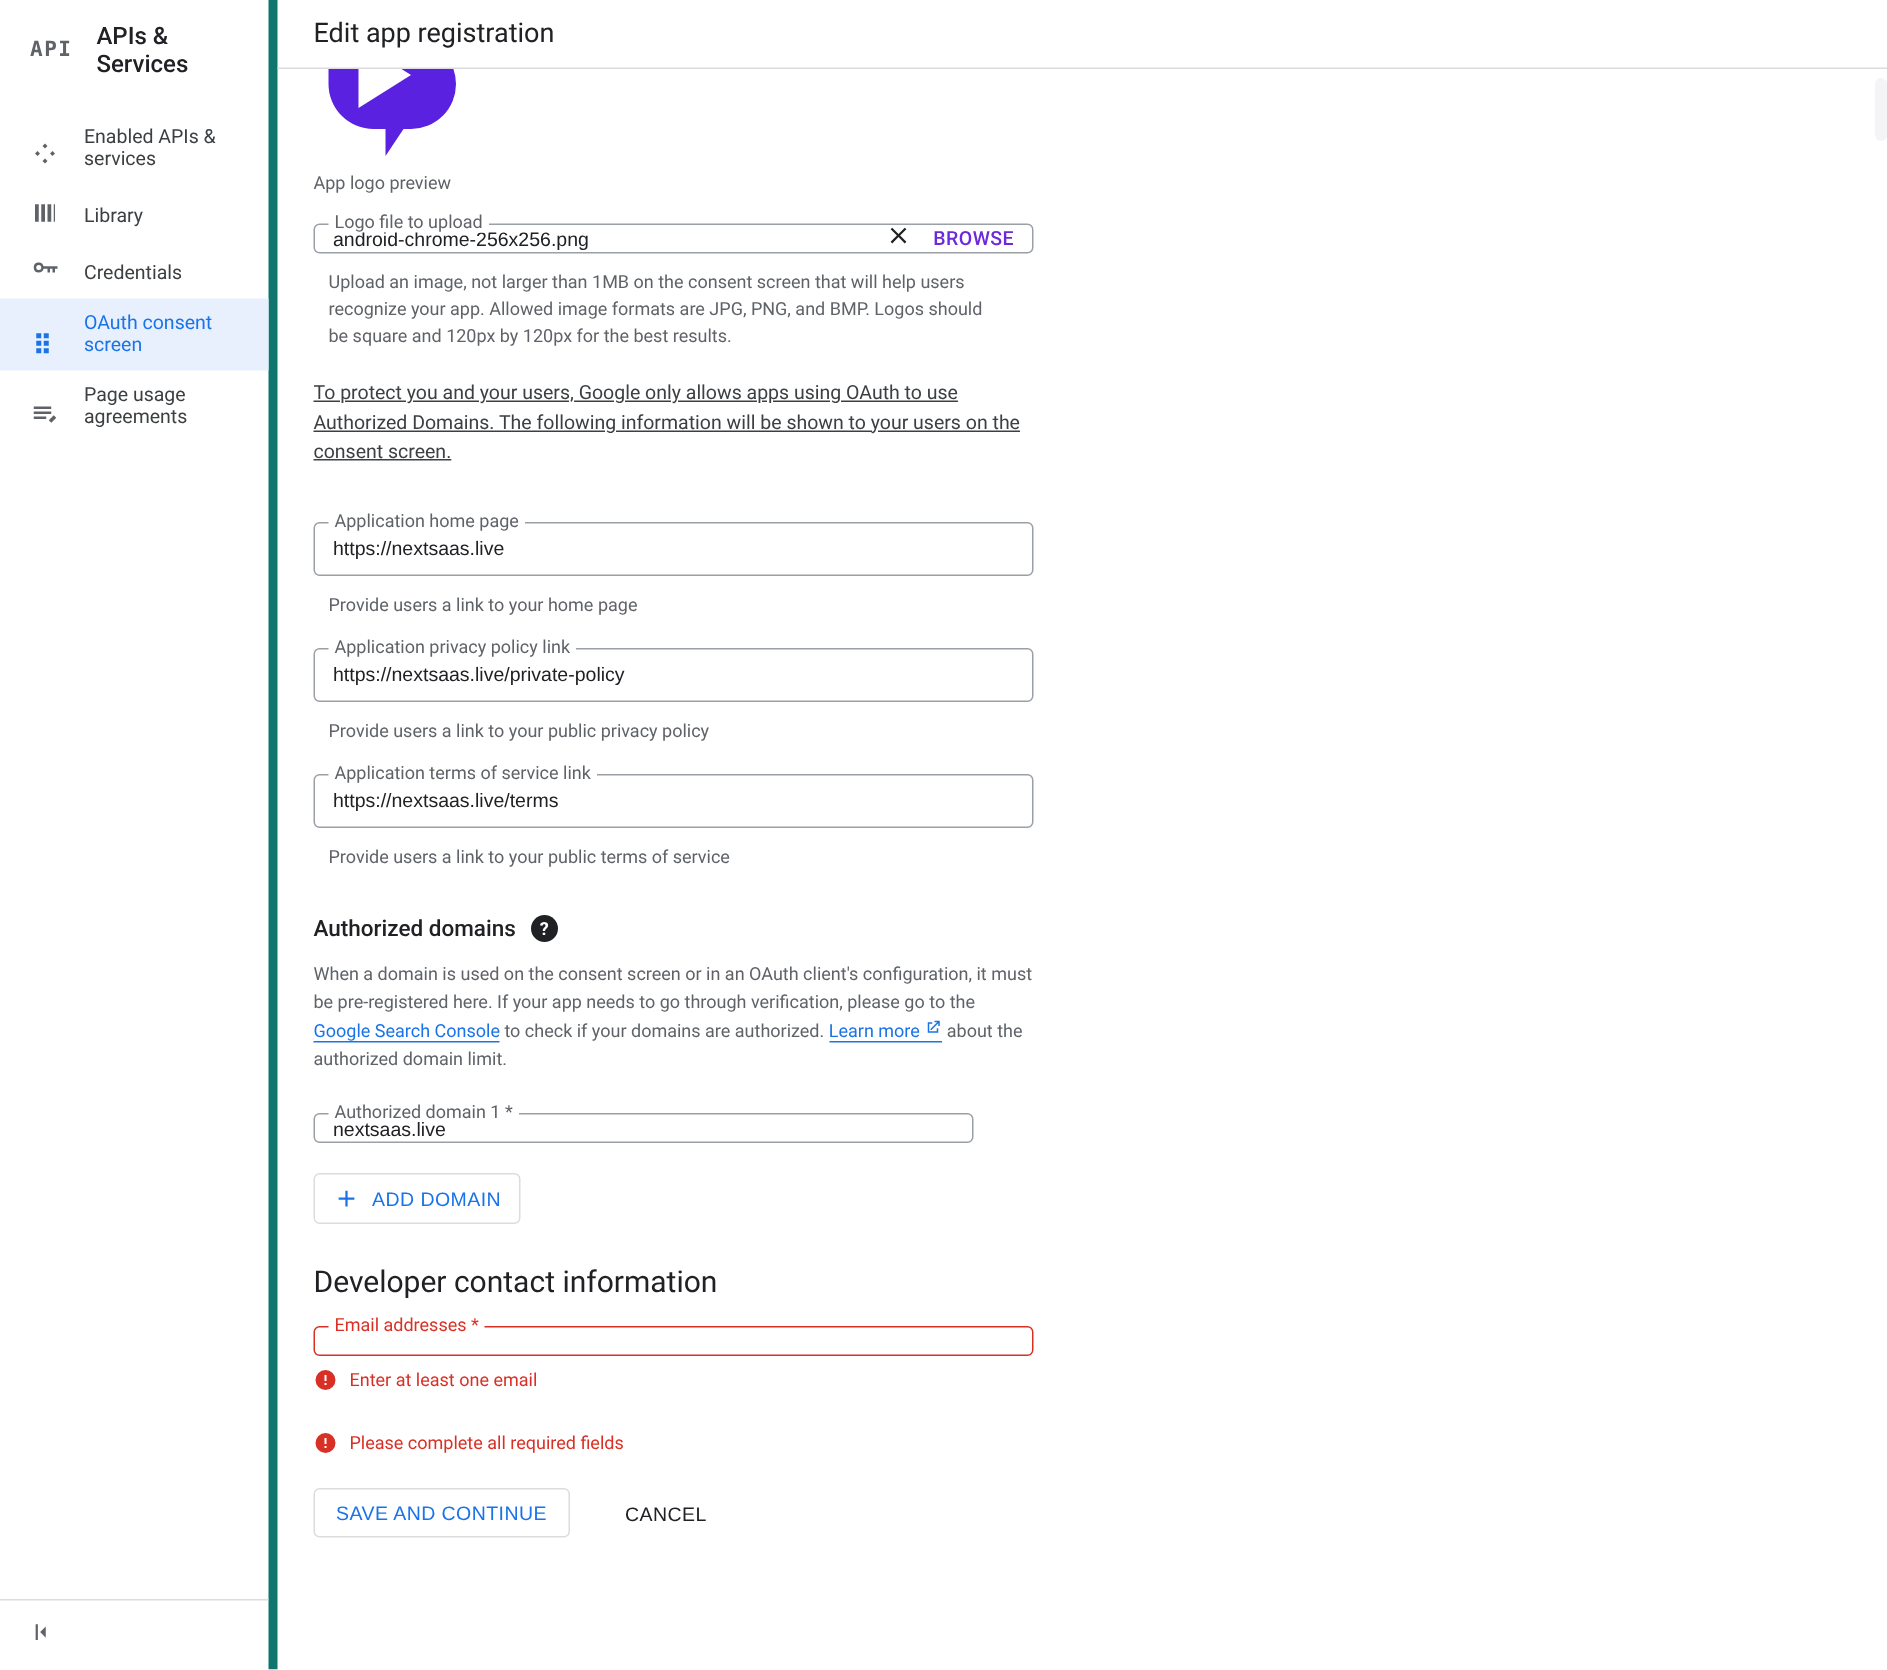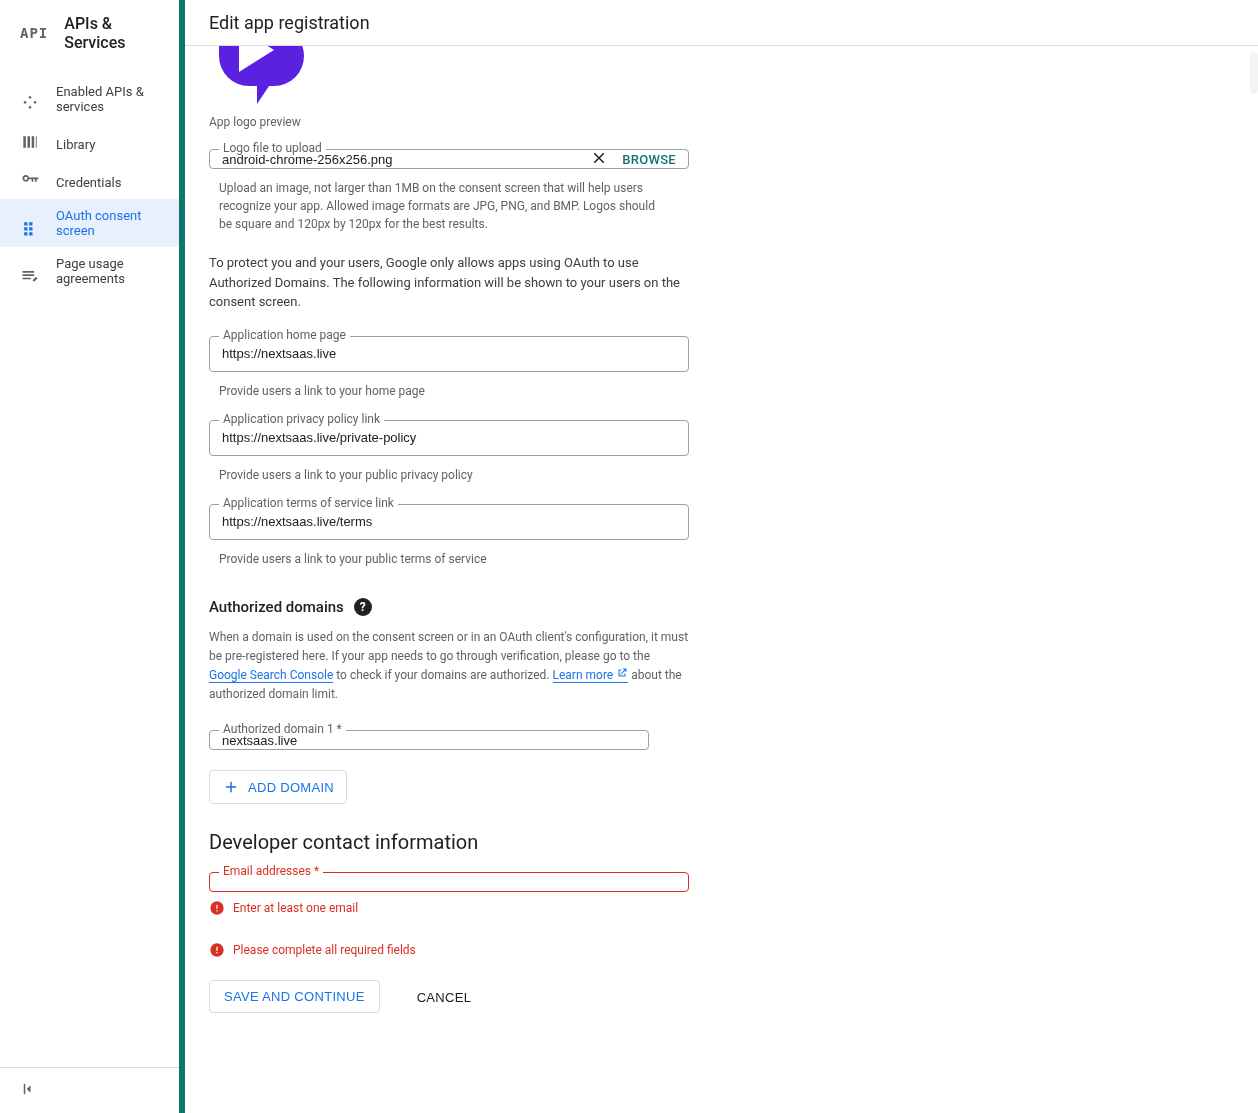--- a/index.html
+++ b/index.html
@@ -27,25 +27,25 @@
 .logo-preview svg { display: block; }
 .logo-caption { font-size: 12px; color: #5f6368; margin-top: 4px; margin-bottom: 20px; }
 
 .field { position: relative; margin-bottom: 4px; }
 .field .outline { border: 1px solid #9aa0a6; border-radius: 4px; display: flex; align-items: center; padding: 0 12px; height: 20px; }
 .field .label { position: absolute; top: -8px; left: 10px; background: #fff; padding: 0 4px; font-size: 12px; color: #5f6368; }
 .field input { border: none; outline: none; flex: 1; font-size: 13px; color: #202124; background: transparent; }
 .field .actions { display: flex; align-items: center; gap: 14px; }
 .field .clear-btn { cursor: pointer; }
 .field .clear-btn svg { width: 18px; height: 18px; fill: #202124; }
-.field .browse-btn { color: #0f766e; font-weight: 500; font-size: 13px; letter-spacing: 0.3px; cursor: pointer; }
+.field .browse-btn { color: #6d28d9; font-weight: 500; font-size: 13px; letter-spacing: 0.3px; cursor: pointer; }
 .helper { font-size: 12px; color: #5f6368; padding: 6px 0 0 10px; line-height: 1.5; margin-bottom: 20px; }
 
 .section-heading { font-size: 20px; font-weight: 400; color: #202124; margin-bottom: 12px; margin-top: 26px; }
-.section-desc { font-size: 13px; color: #3c4043; margin-bottom: 24px; line-height: 1.5; max-width: 480px; }
+.section-desc { font-size: 13px; color: #3c4043; margin-bottom: 36px; line-height: 1.5; max-width: 480px; text-decoration: underline; }
 
 .field-wide .outline { height: 36px; }
 .field-wide { margin-bottom: 4px; }
 
 .sub-heading { font-size: 15px; font-weight: 500; margin-top: 30px; display: flex; align-items: center; gap: 10px; }
 .help-icon { width: 18px; height: 18px; border-radius: 50%; background: #202124; color: #fff; display: inline-flex; align-items: center; justify-content: center; font-size: 12px; font-weight: 700; cursor: pointer; }
 
 .auth-desc { font-size: 12px; color: #5f6368; margin-top: 12px; line-height: 1.6; max-width: 480px; }
 .auth-desc a { color: #1a73e8; text-decoration: none; border-bottom: 1px solid #1a73e8; }
 .ext-icon { display: inline-block; vertical-align: middle; }

